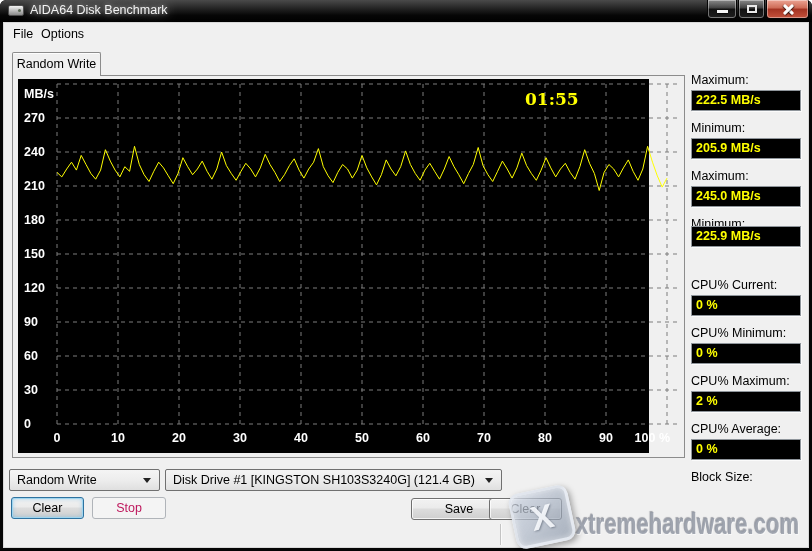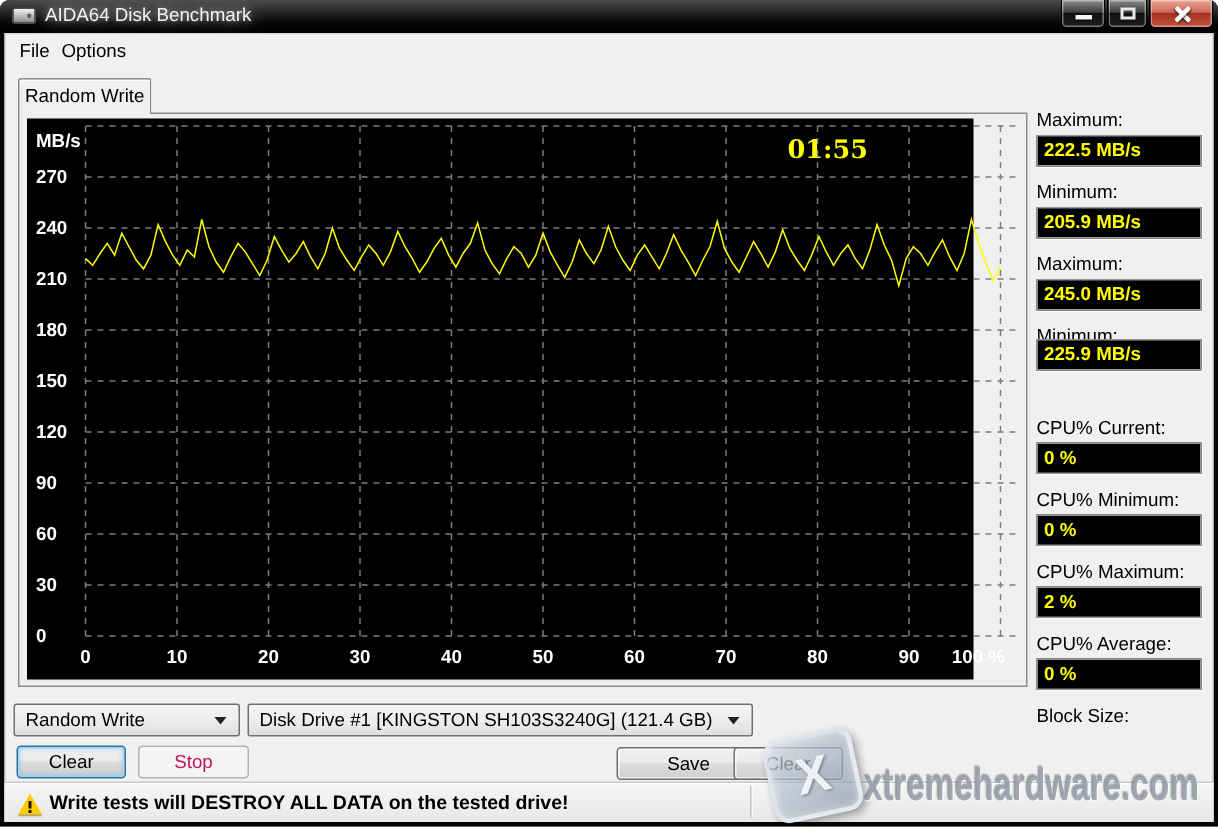--- a/index.html
+++ b/index.html
@@ -287,25 +287,18 @@
   </div>
   <div class="combo" style="left:165px; top:469px; width:337px">
     <span>Disk Drive #1  [KINGSTON SH103S3240G]  (121.4 GB)</span>
     <span class="combo-arrow"></span>
   </div>
   <div class="btn btn-focused" style="left:11px; top:497px; width:73px">Clear</div>
   <div class="btn btn-disabled" style="left:92px; top:497px; width:74px">Stop</div>
   <div class="btn" style="left:411px; top:498px; width:96px">Save</div>
   <div class="btn" style="left:489px; top:498px; width:73px">Clear</div>
 
-  <div class="statusbar">
-    <div class="warn-icon">
-      <span class="warn-bar"></span>
-      <span class="warn-dot"></span>
-    </div>
-    <div class="warn-text">Write tests will DESTROY ALL DATA on the tested drive!</div>
-  </div>
   <div class="status-divider"></div>
 
   <div class="wm-logo">X</div>
   <div class="wm-text">xtremehardware.com</div>
 
 </div>
 
 </body></html>

